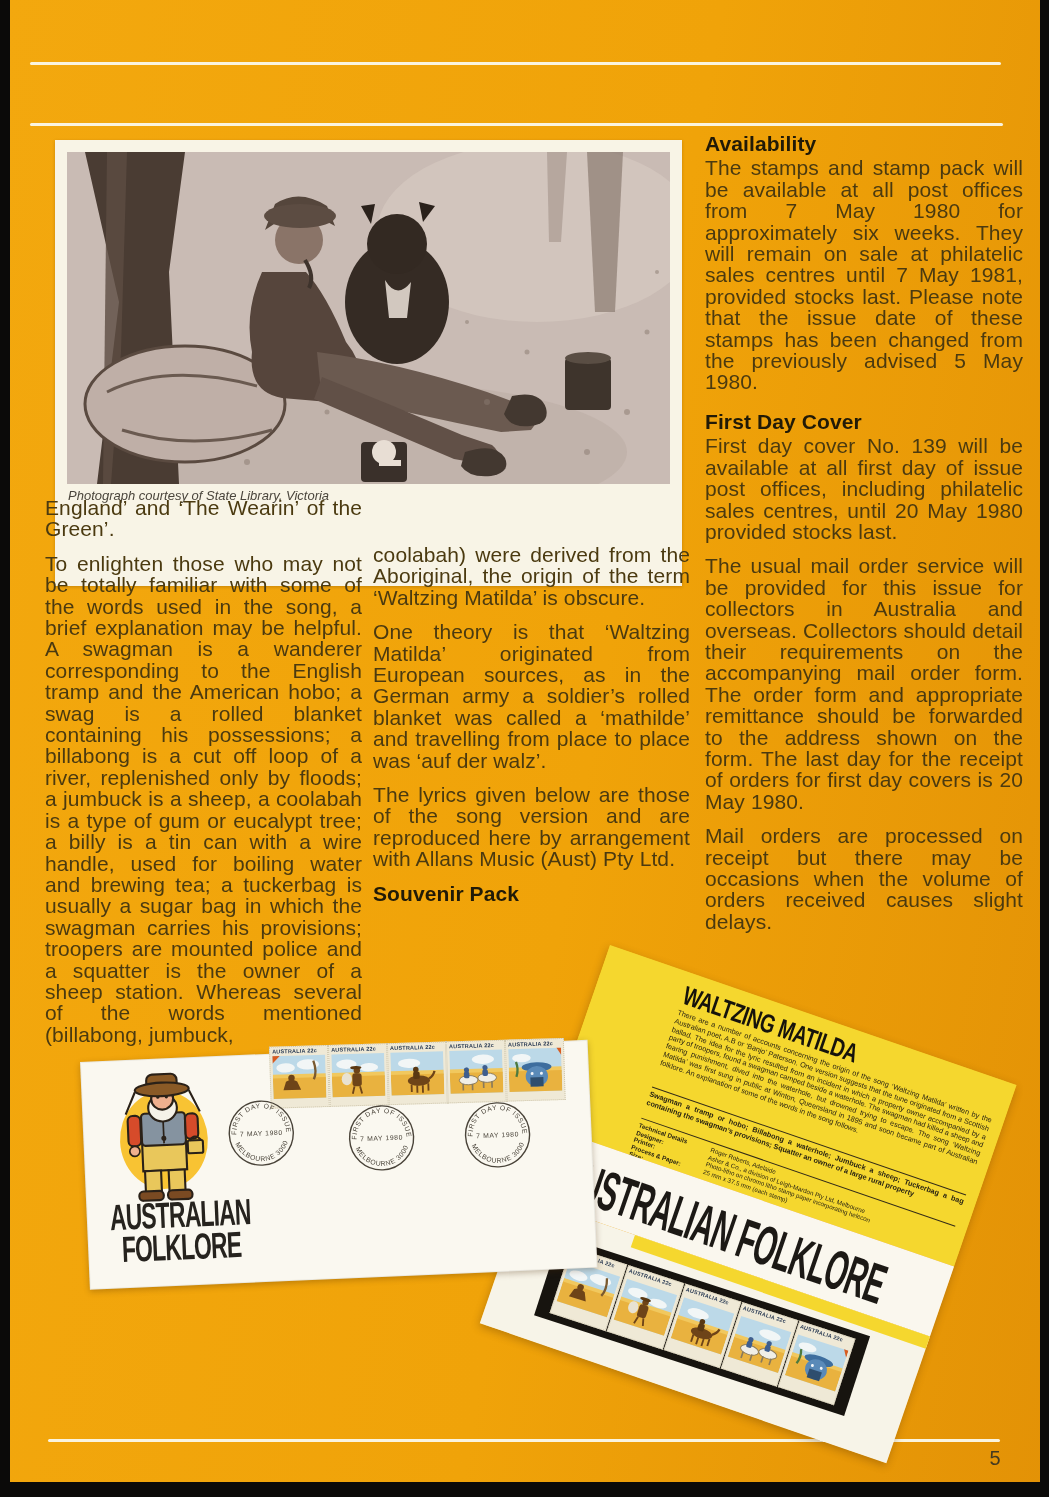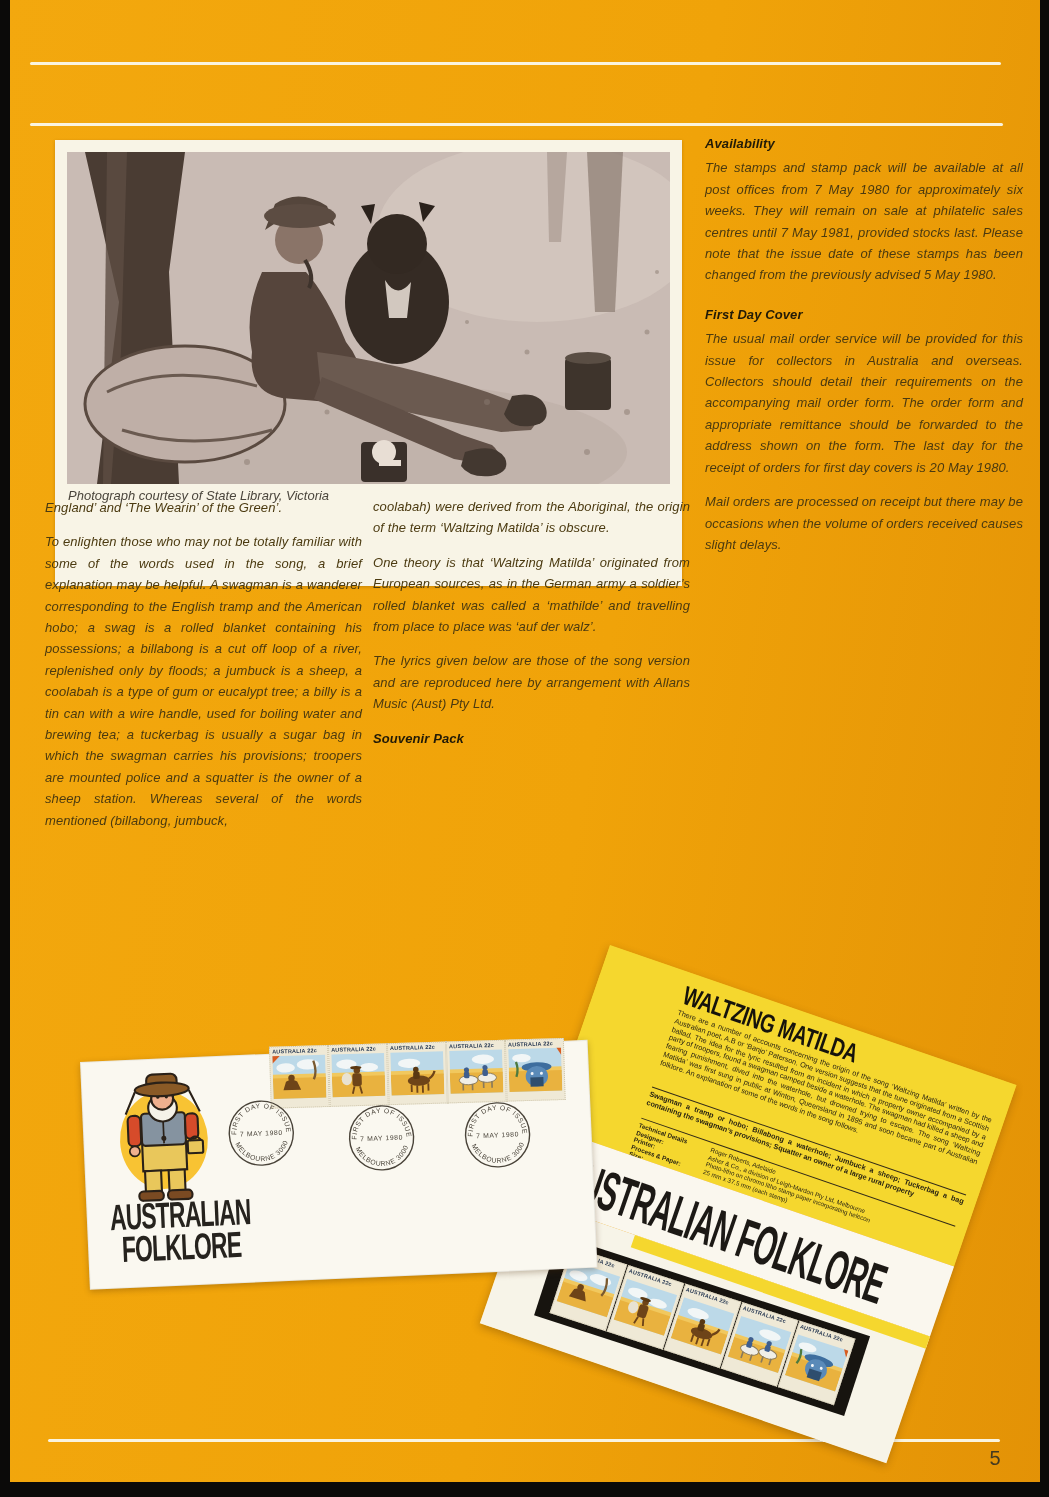--- a/index.html
+++ b/index.html
@@ -2,22 +2,22 @@
 <html><head>
 <meta charset="utf-8">
 <style>
   html,body{margin:0;padding:0;background:#000;}
   #page{position:relative;width:1049px;height:1497px;overflow:hidden;
         background:linear-gradient(100deg,#F3A80E 0%,#F0A309 55%,#E39206 100%);
         font-family:"Liberation Sans",sans-serif;}
   .edge{position:absolute;background:#0b0a09;}
   .rule{position:absolute;height:3px;background:#FAF4DF;border-radius:2px;}
   
-  .col{position:absolute;width:317px;color:#4B3A10;font-size:13px;line-height:21.4px;
-       text-align:justify;letter-spacing:.1px;font-style:italic;}
+  .col{position:absolute;width:317px;color:#4B3A10;font-size:21px;line-height:21.4px;
+       text-align:justify;letter-spacing:.1px;}
   .col p{margin:0 0 13px 0;}
   .col .h{font-weight:bold;color:#211A07;margin:0 0 3px 0;}
   .col .gap{margin-top:18px;}
   
   #photo-frame{position:absolute;left:55px;top:140px;width:627px;height:446px;
                background:#F8F4E6;box-shadow:0 1px 3px rgba(80,40,0,.25);}
   #photo-frame svg{position:absolute;left:12px;top:12px;}
   #photo-caption{position:absolute;left:13px;top:348px;font-style:italic;
                  font-size:13px;color:#4A453C;}
   
@@ -129,31 +129,32 @@
       </g>
     </svg>
     <div id="photo-caption">Photograph courtesy of State Library, Victoria</div>
   </div>
 
   <div class="col" style="left:45px;top:497px;">
     <p>England’ and ‘The Wearin’ of the Green’.</p>
     <p>To enlighten those who may not be totally familiar with some of the words used in the song, a brief explanation may be helpful. A swagman is a wanderer corresponding to the English tramp and the American hobo; a swag is a rolled blanket containing his possessions; a billabong is a cut off loop of a river, replenished only by floods; a jumbuck is a sheep, a coolabah is a type of gum or eucalypt tree; a billy is a tin can with a wire handle, used for boiling water and brewing tea; a tuckerbag is usually a sugar bag in which the swagman carries his provisions; troopers are mounted police and a squatter is the owner of a sheep station. Whereas several of the words mentioned (billabong, jumbuck,</p>
   </div>
 
-  <div class="col" style="left:373px;top:496px;">
+  <div class="col" style="left:373px;top:544px;">
     <p>coolabah) were derived from the Aboriginal, the origin of the term ‘Waltzing Matilda’ is obscure.</p>
     <p>One theory is that ‘Waltzing Matilda’ originated from European sources, as in the German army a soldier’s rolled blanket was called a ‘mathilde’ and travelling from place to place was ‘auf der walz’.</p>
     <p>The lyrics given below are those of the song version and are reproduced here by arrangement with Allans Music (Aust) Pty Ltd.</p>
     <p class="h">Souvenir Pack</p>
   </div>
 
   <div class="col" style="left:705px;top:133px;width:318px;">
     <p class="h">Availability</p>
     <p>The stamps and stamp pack will be available at all post offices from 7 May 1980 for approximately six weeks. They will remain on sale at philatelic sales centres until 7 May 1981, provided stocks last. Please note that the issue date of these stamps has been changed from the previously advised 5 May 1980.</p>
     <p class="h gap">First Day Cover</p>
+    <p>First day cover No. 139 will be available at all first day of issue post offices, including philatelic sales centres, until 20 May 1980 provided stocks last.</p>
     <p>The usual mail order service will be provided for this issue for collectors in Australia and overseas. Collectors should detail their requirements on the accompanying mail order form. The order form and appropriate remittance should be forwarded to the address shown on the form. The last day for the receipt of orders for first day covers is 20 May 1980.</p>
     <p>Mail orders are processed on receipt but there may be occasions when the volume of orders received causes slight delays.</p>
   </div>
 
   <div id="pack">
     <div class="yellow-panel"></div>
     <div id="pack-title">WALTZING MATILDA</div>
     <div id="pack-intro">There are a number of accounts concerning the origin of the song ‘Waltzing Matilda’ written by the Australian poet, A.B or ‘Banjo’ Paterson. One version suggests that the tune originated from a Scottish ballad. The idea for the lyric resulted from an incident in which a property owner accompanied by a party of troopers, found a swagman camped beside a waterhole. The swagman had killed a sheep and fearing punishment, dived into the waterhole, but drowned trying to escape. The song ‘Waltzing Matilda’ was first sung in public at Winton, Queensland in 1895 and soon became part of Australian folklore. An explanation of some of the words in the song follows.</div>
     <div class="pack-rule" style="top:120px;"></div>
     <div id="pack-glossary">Swagman a tramp or hobo; Billabong a waterhole; Jumbuck a sheep; Tuckerbag a bag containing the swagman’s provisions; Squatter an owner of a large rural property</div>

